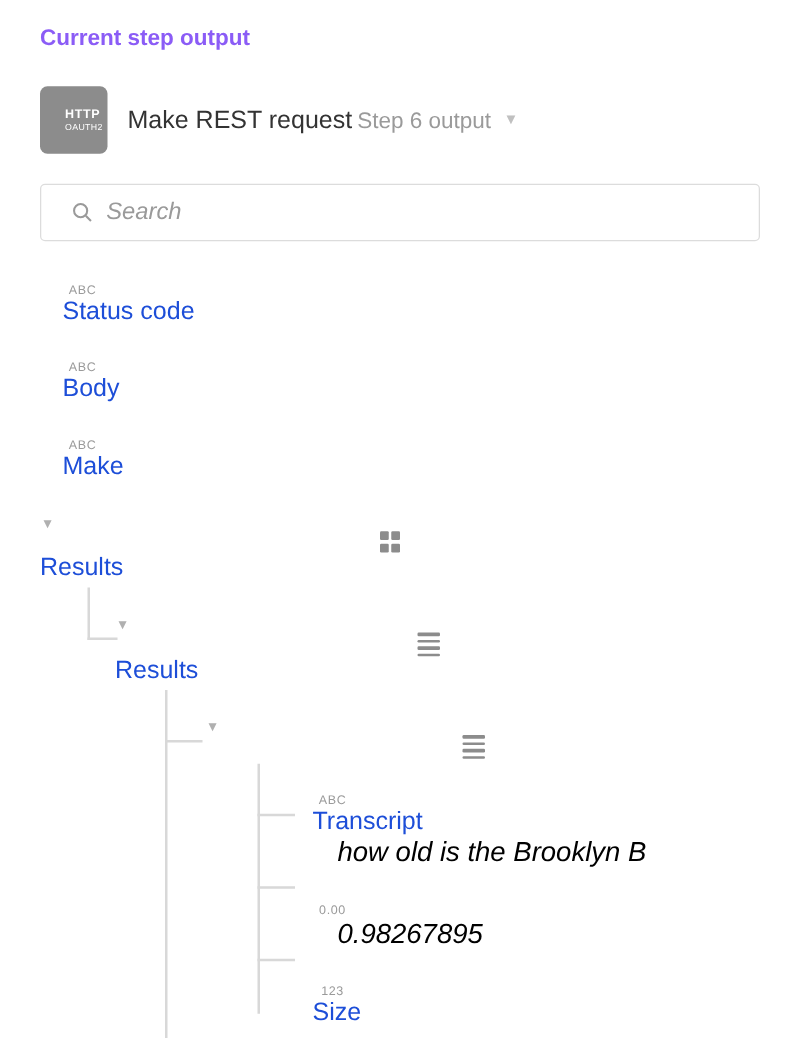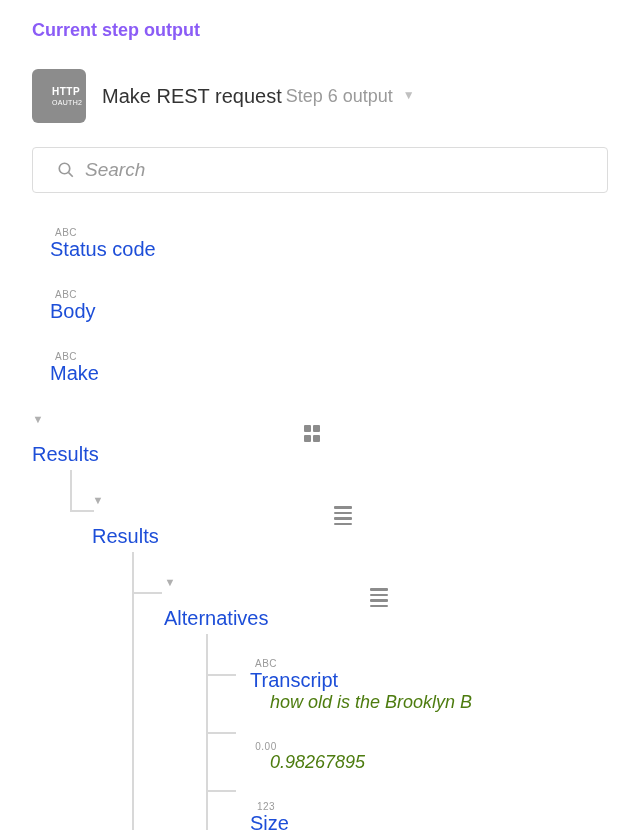--- a/index.html
+++ b/index.html
@@ -83,22 +83,22 @@
     min-height: 30px;
     margin-bottom: 28px;
     position: relative;
     flex-direction: column;
   }
   .row .label {
     font-size: 20px;
     color: #1d4ed8;
   }
   .row .value {
-    font-size: 18px;
-    color: #4d7c0f;
+    font-size: 22px;
+    color: #000000;
     font-style: italic;
     margin-left: 20px;
     white-space: nowrap;
     overflow: hidden;
   }
   .type-box {
     width: 32px;
     display: inline-flex;
     justify-content: center;
     margin-right: 10px;
@@ -222,21 +222,20 @@
   <div class="row ind-2">
     <span class="caret">▼</span>
     <span class="type-box" style="width:auto;margin-right:14px;">
       <span class="icon-list">
           <span></span>
           <span></span>
           <span></span>
           <span></span>
         </span>
     </span>
-    <span class="label">Alternatives</span>
   </div>
 
   <div class="connectors">
     <div class="vline" style="left:174px; top:-24px; width:2px; height:200px;"></div>
     <div class="hline" style="left:174px; top:16px; height:2px; width:30px;"></div>
     <div class="hline" style="left:174px; top:74px; height:2px; width:30px;"></div>
     <div class="hline" style="left:174px; top:132px; height:2px; width:30px;"></div>
   </div>
 
   <div class="row ind-3">

